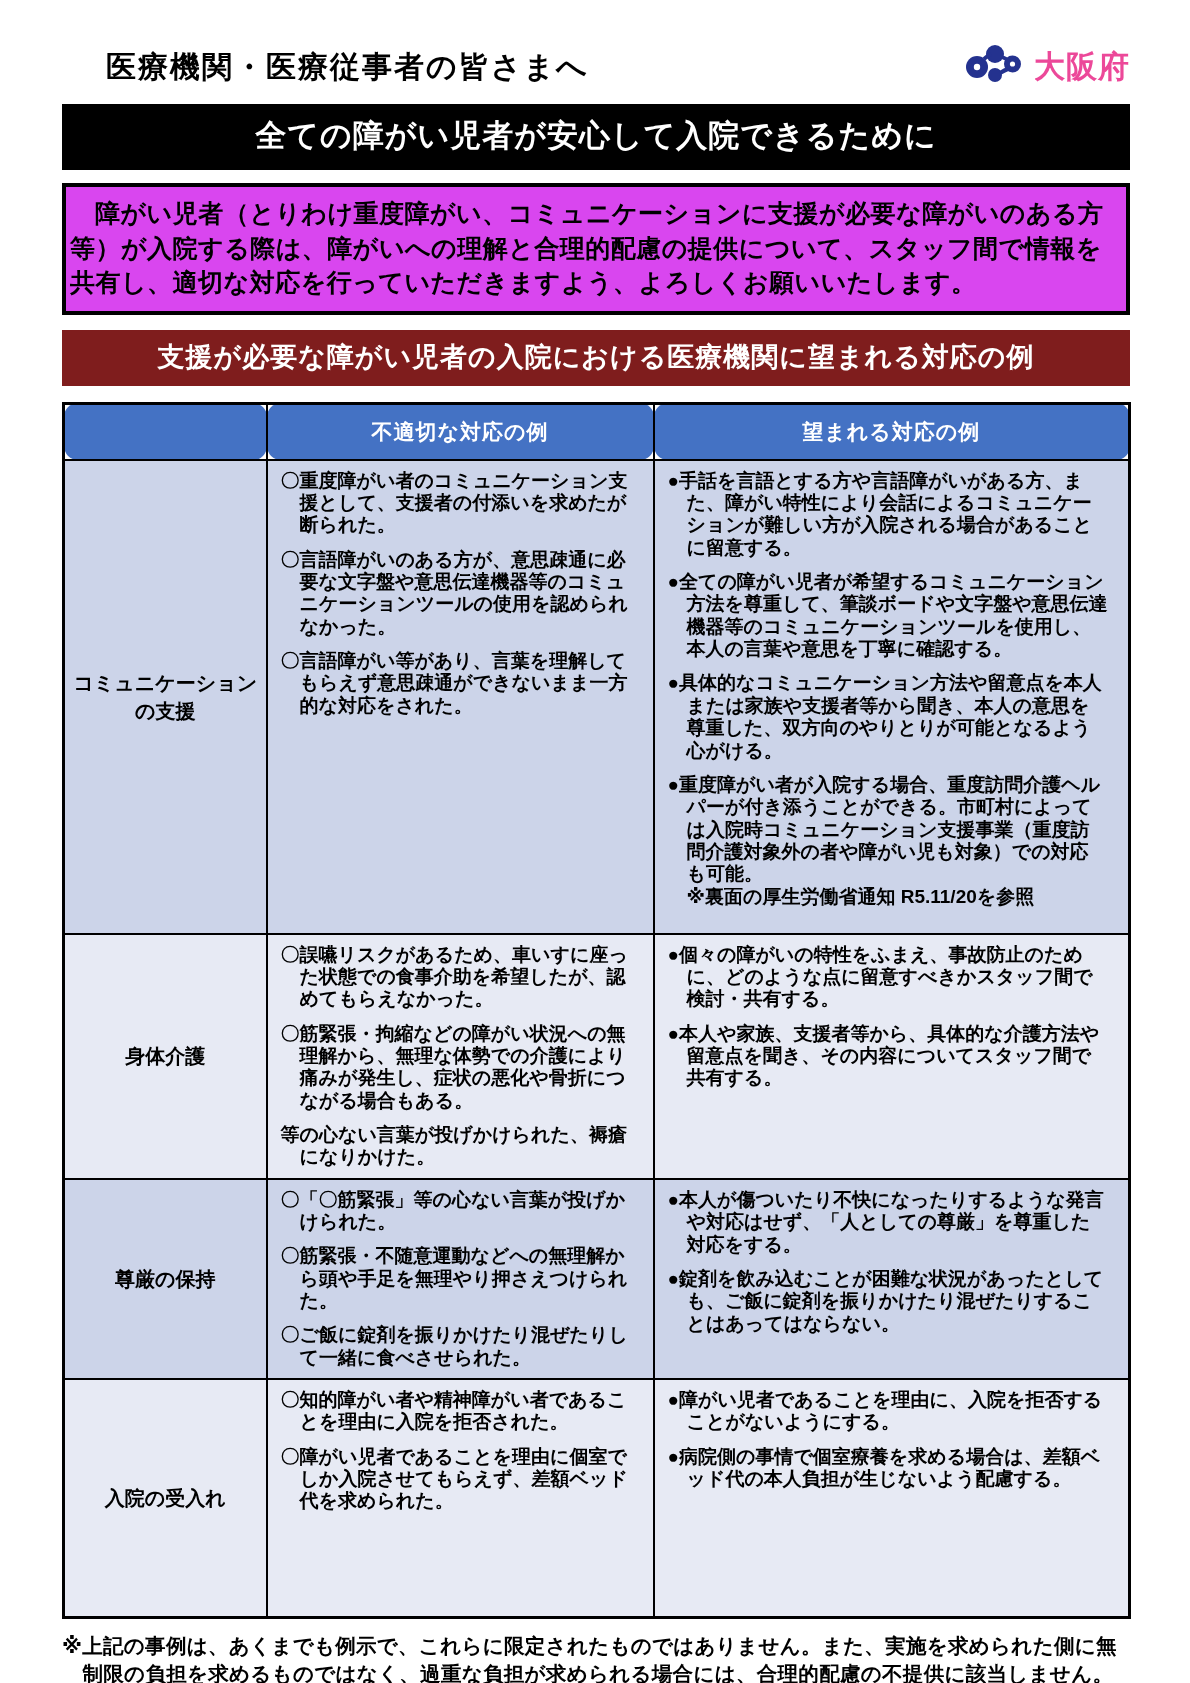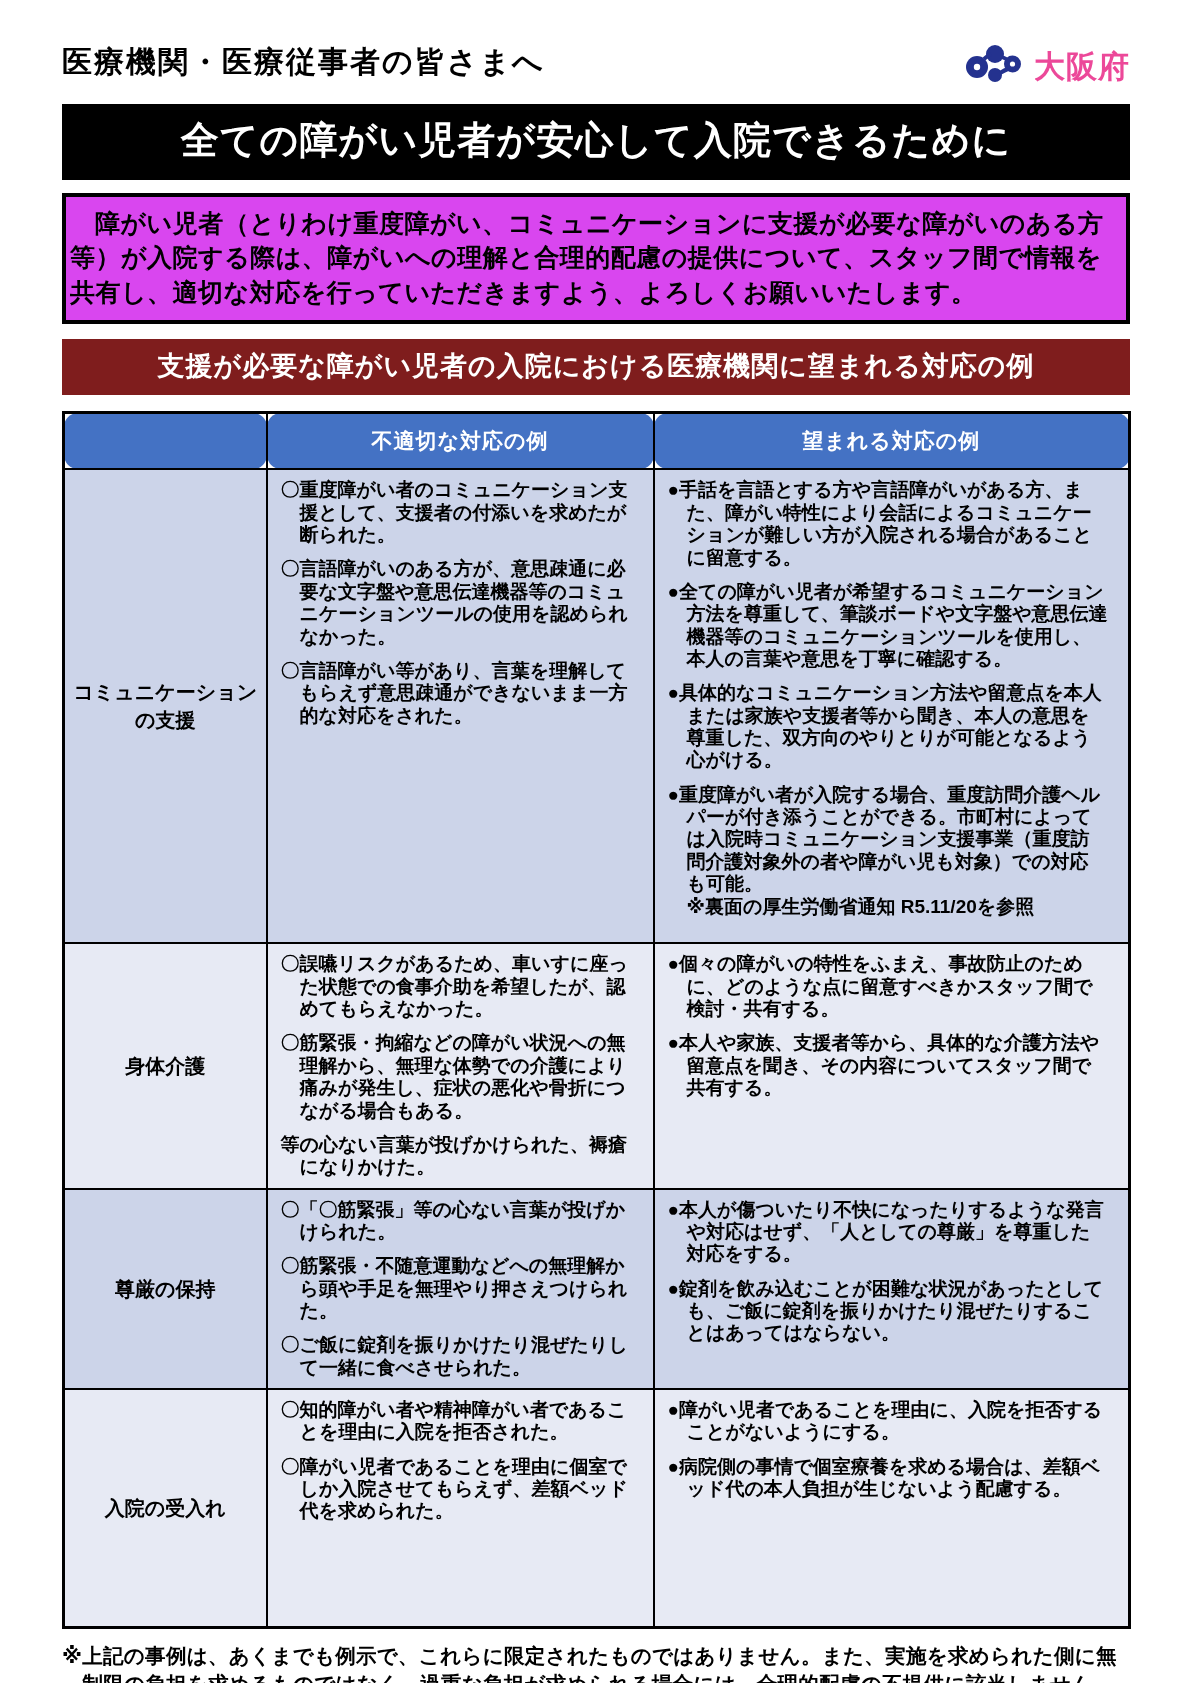--- a/index.html
+++ b/index.html
@@ -7,33 +7,34 @@
     width: 1190px;
     font-family: "Liberation Sans", "DejaVu Sans", sans-serif;
     font-weight: bold;
     color: #000;
     -webkit-font-smoothing: antialiased;
   }
   .doc { padding: 42px 60px 26px 62px; }
 
   
   .topbar {
-    display: flex; justify-content: space-between; 
+    display: flex; justify-content: space-between; align-items: center;
     margin-bottom: 12px;
+    margin-left: 44px;
   }
   .page-title { font-size: 30px; letter-spacing: 2px; margin: 0; }
   .logo { display: flex; align-items: center; gap: 8px; }
   .logo-text { font-size: 31px; color: #ec4899; letter-spacing: 1px; }
 
   
   .black-banner {
     background: #000; color: #fff; text-align: center;
     padding: 10px 4px 12px; margin-bottom: 13px;
   }
-  .black-banner .bline { font-size: 38px; line-height: 1.42; letter-spacing: 1px; }
+  .black-banner .bline { font-size: 31px; line-height: 1.42; letter-spacing: 1px; }
 
   
   .intro-box {
     border: 4px solid #000; background: #d946ef;
     padding: 9px 4px 11px; margin-bottom: 15px;
   }
   .intro-box p {
     margin: 0; font-size: 25px; line-height: 1.38; text-indent: 1em; letter-spacing: 0.5px;
   }
 

